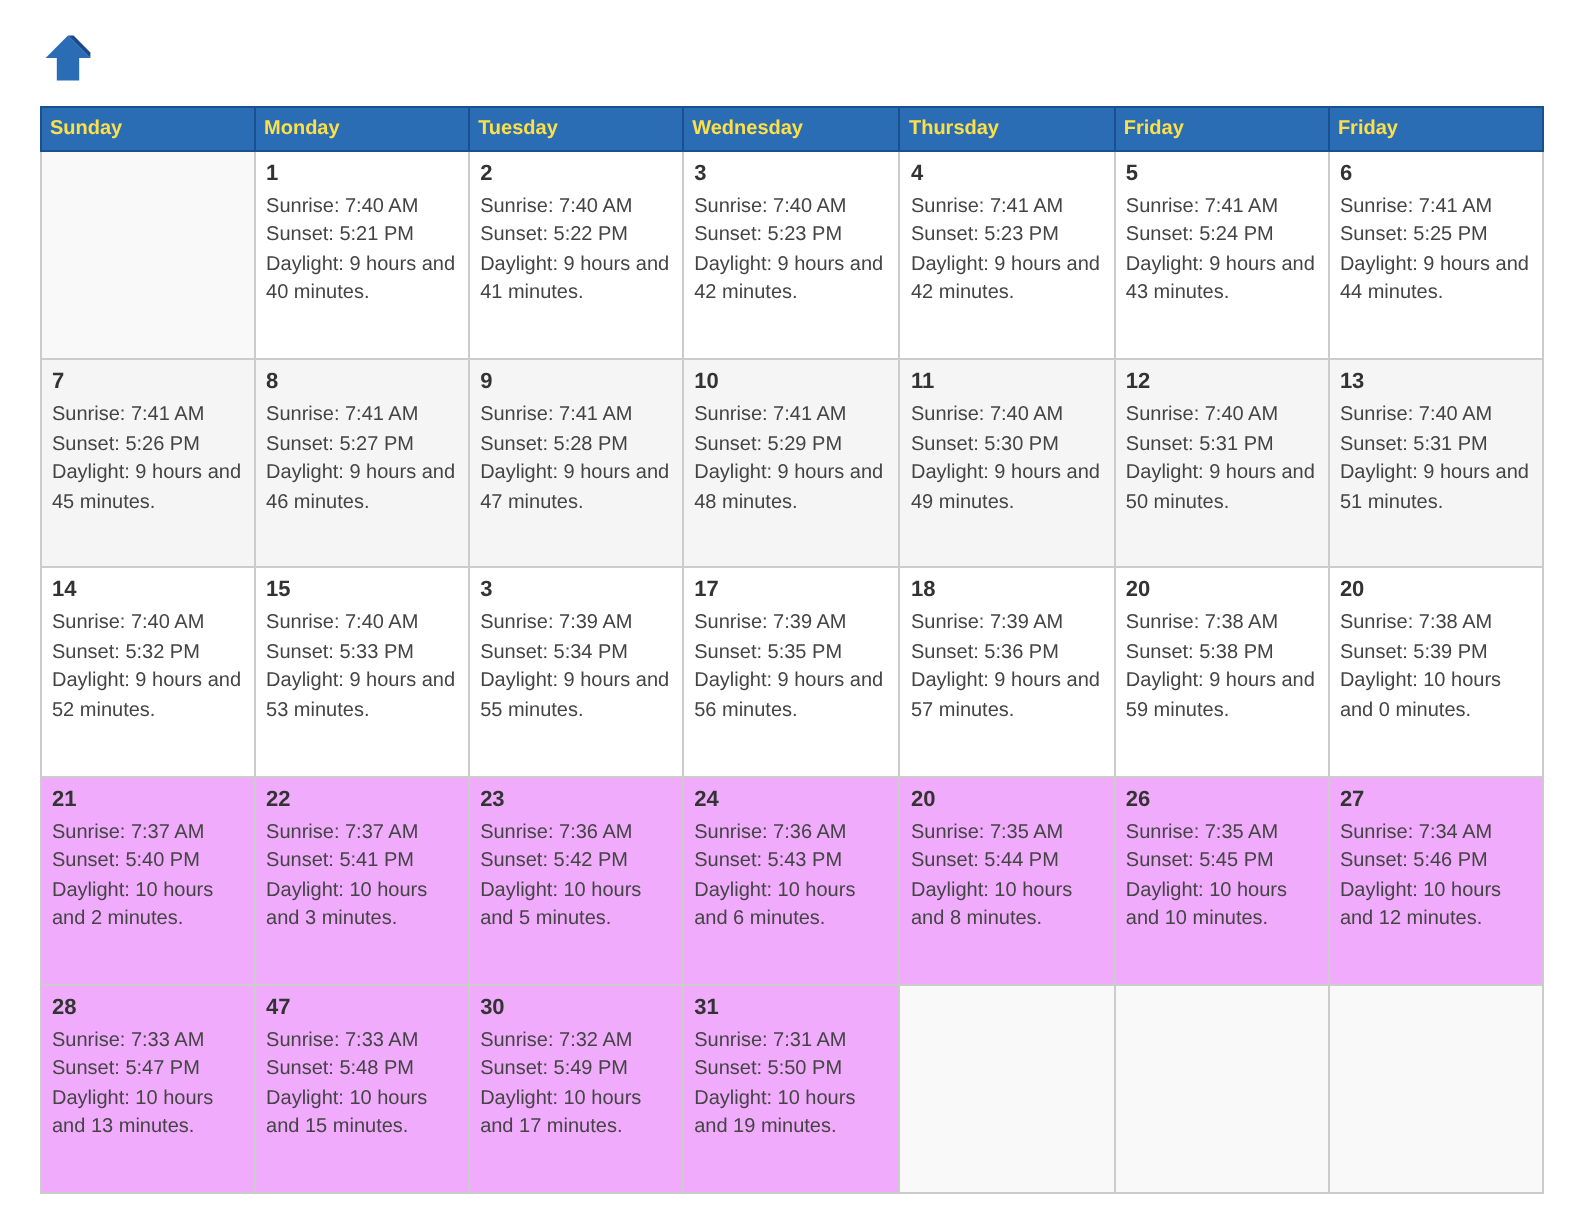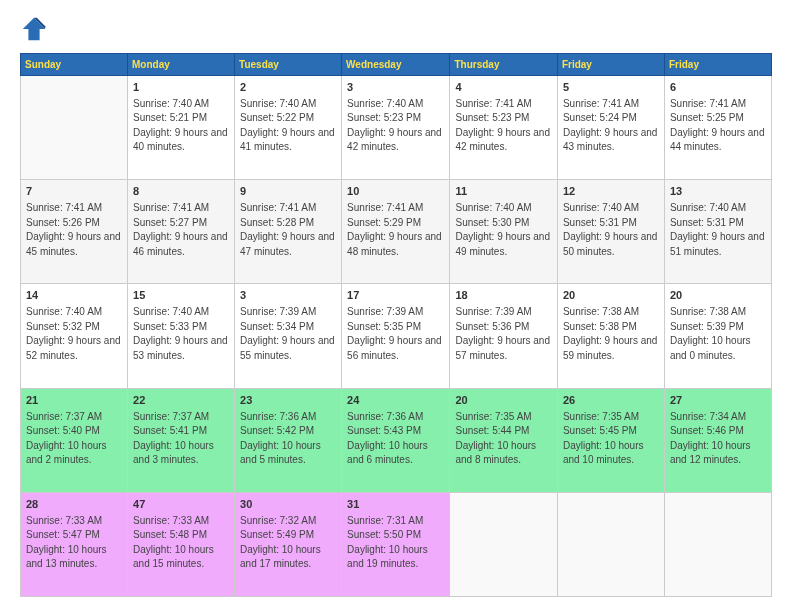--- a/index.html
+++ b/index.html
@@ -207,21 +207,21 @@
           </td>
           <td>
             <span class="day-number">20</span>
             <div class="day-info">Sunrise: 7:38 AM<br>Sunset: 5:38 PM<br>Daylight: 9 hours and 59 minutes.</div>
           </td>
           <td>
             <span class="day-number">20</span>
             <div class="day-info">Sunrise: 7:38 AM<br>Sunset: 5:39 PM<br>Daylight: 10 hours and 0 minutes.</div>
           </td>
         </tr>
-        <tr class="" style="background-color: #86efac;">
+        <tr class="" style="background-color: #f0abfc;">
           <td>
             <span class="day-number">21</span>
             <div class="day-info">Sunrise: 7:37 AM<br>Sunset: 5:40 PM<br>Daylight: 10 hours and 2 minutes.</div>
           </td>
           <td>
             <span class="day-number">22</span>
             <div class="day-info">Sunrise: 7:37 AM<br>Sunset: 5:41 PM<br>Daylight: 10 hours and 3 minutes.</div>
           </td>
           <td>
             <span class="day-number">23</span>

